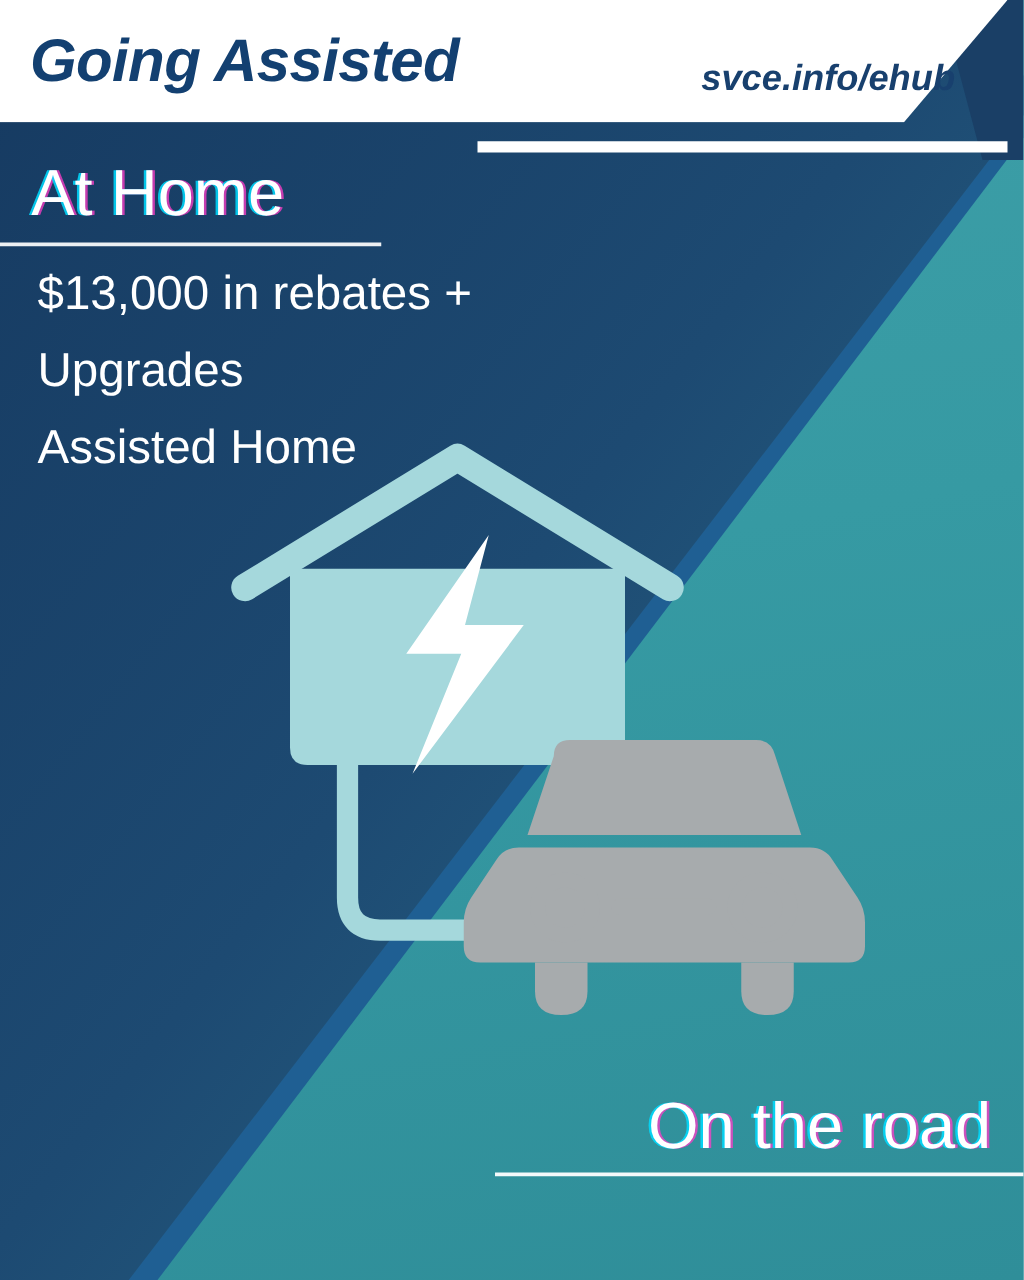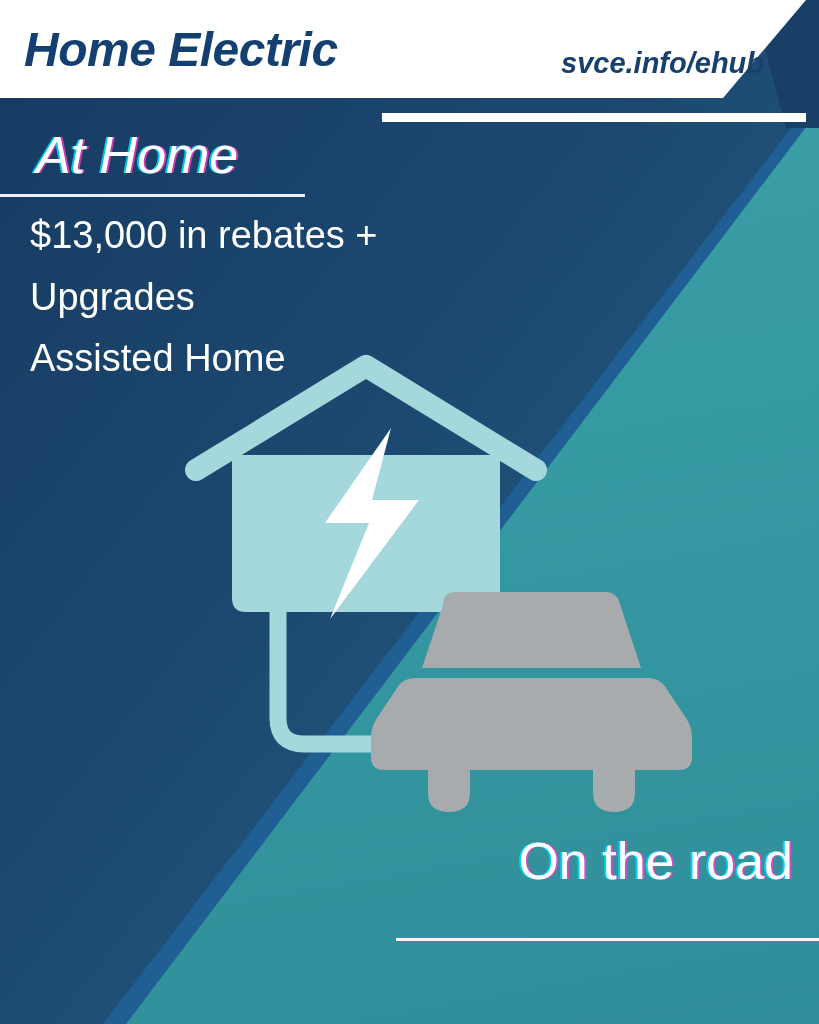--- a/index.html
+++ b/index.html
@@ -92,21 +92,21 @@
   
   .athome-wrap { position: absolute; left: 0; top: 128px; width: 500px; }
   .heading {
     font-size: 52px;
     font-weight: normal;
     color: #ffffff;
     line-height: 1.06;
     text-shadow: -2px 0 0 rgba(0,220,255,0.85), 2px 0 0 rgba(255,60,200,0.75);
     font-family: "Liberation Sans", sans-serif;
   }
-  .athome-heading { margin-left: 36px; font-style: italic; }
+  .athome-heading { margin-left: 25px; }
   .athome-rule {
     position: absolute;
     left: 0px;
     top: 194px;
     width: 305px;
     height: 3px;
     background: rgba(255,255,255,0.92);
   }
   .athome-body {
     position: absolute;
@@ -117,21 +117,21 @@
     line-height: 1.62;
     color: #ffffff;
     font-family: "Liberation Sans", sans-serif;
   }
   .athome-body div { white-space: nowrap; }
 
   
   .road-heading {
     position: absolute;
     right: 26px;
-    top: 834px;
+    top: 874px;
     text-align: right;
   }
   .road-rule {
     position: absolute;
     left: 396px;
     top: 938px;
     width: 423px;
     height: 3px;
     background: rgba(255,255,255,0.95);
   }
@@ -178,21 +178,21 @@
     <circle cx="452" cy="726" r="22" fill="none" stroke="#a7abad" stroke-width="12"></circle>
     <circle cx="610" cy="726" r="22" fill="none" stroke="#a7abad" stroke-width="12"></circle>
 
     <rect x="489" y="719" width="84" height="13" rx="6.5" fill="#a7abad"></rect>
 
     <path d="M 428 770 L 470 770 L 470 793 Q 470 812 449 812 Q 428 812 428 793 Z" fill="#a7abad"></path>
     <path d="M 593 770 L 635 770 L 635 793 Q 635 812 614 812 Q 593 812 593 793 Z" fill="#a7abad"></path>
   </svg>
 
   <div class="banner"></div>
-  <div class="banner-title">Home Electric</div>
+  <div class="banner-title">Going Assisted</div>
   <div class="banner-url">svce.info/ehub</div>
   <div class="header-rule"></div>
 
   <div class="athome-wrap">
     <div class="heading athome-heading">At Home</div>
   </div>
   <div class="athome-rule"></div>
   <div class="athome-body">
     <div>$13,000 in rebates +</div>
     <div>Upgrades</div>

